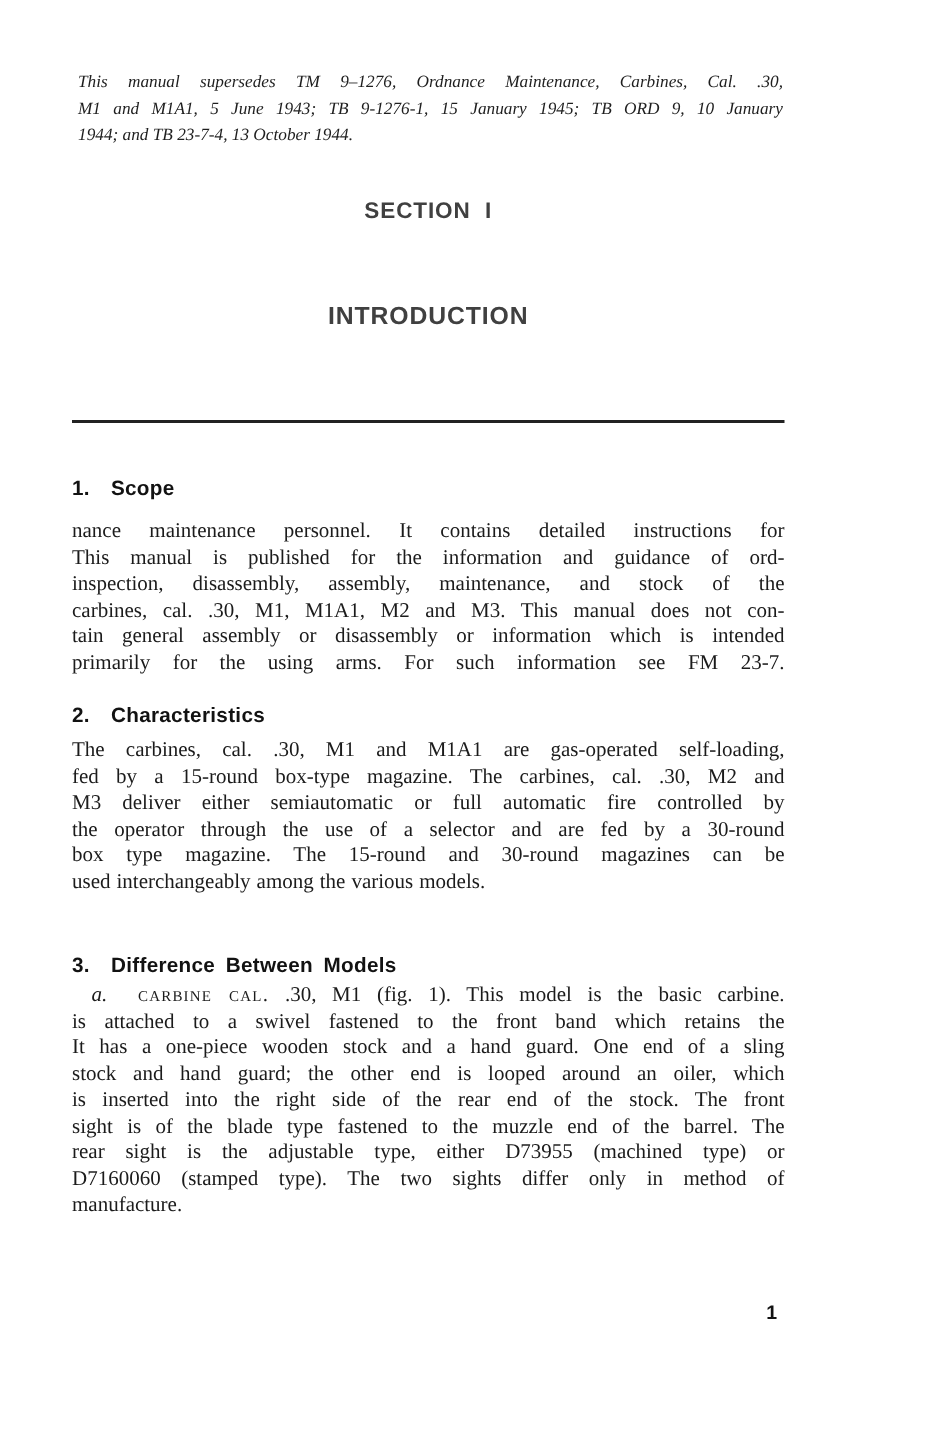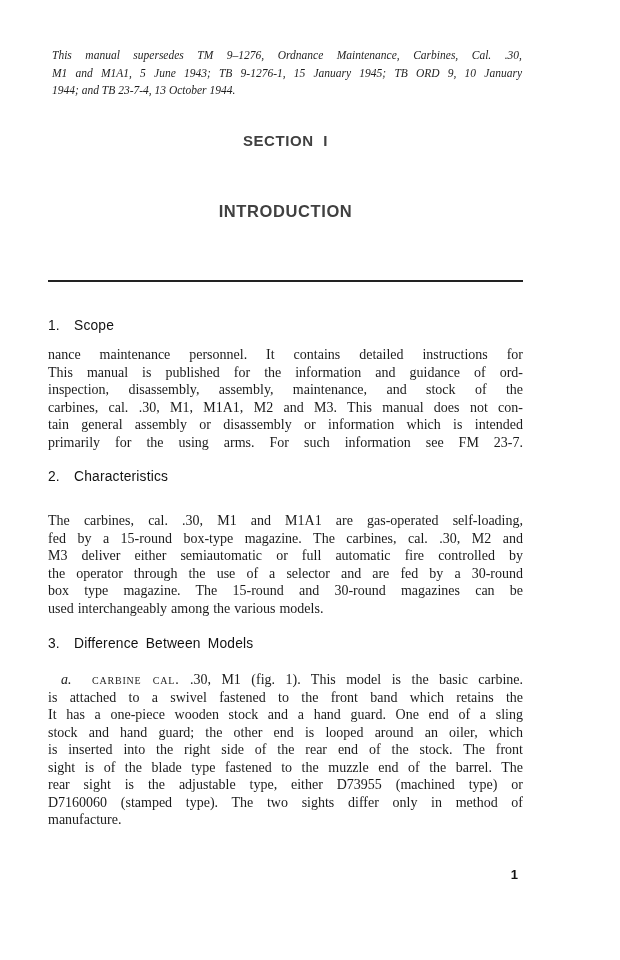--- a/index.html
+++ b/index.html
@@ -44,31 +44,31 @@
   }
 
   
   .section { position: absolute; left: 48px; width: 475px; }
   #section-1 { top: 318px; }
   #section-2 { top: 469px; }
   #section-3 { top: 636px; }
 
   .sec-heading {
     font-family: "Liberation Sans", sans-serif;
-    font-weight: normal;
+    font-weight: bold;
     font-size: 13.8px;
     line-height: 15px;
     color: #121212;
     white-space: pre-wrap;
     word-spacing: 3px;
     letter-spacing: 0.2px;
   }
   #section-1 .sec-heading { margin-bottom: 13px; }
-  #section-2 .sec-heading { margin-bottom: 28px; }
-  #section-3 .sec-heading { margin-bottom: 20px; }
+  #section-2 .sec-heading { margin-bottom: 8px; }
+  #section-3 .sec-heading { margin-bottom: 4px; }
 
   .body-lines {
     font-size: 14px;
     line-height: 17.5px;
     word-spacing: 0.5px;
     color: #1b1b1b;
   }
   .tl { width: 100%; }
   .tl-just { text-align: justify; text-align-last: justify; text-justify: inter-word; }
   .tl-left { text-align: left; }

